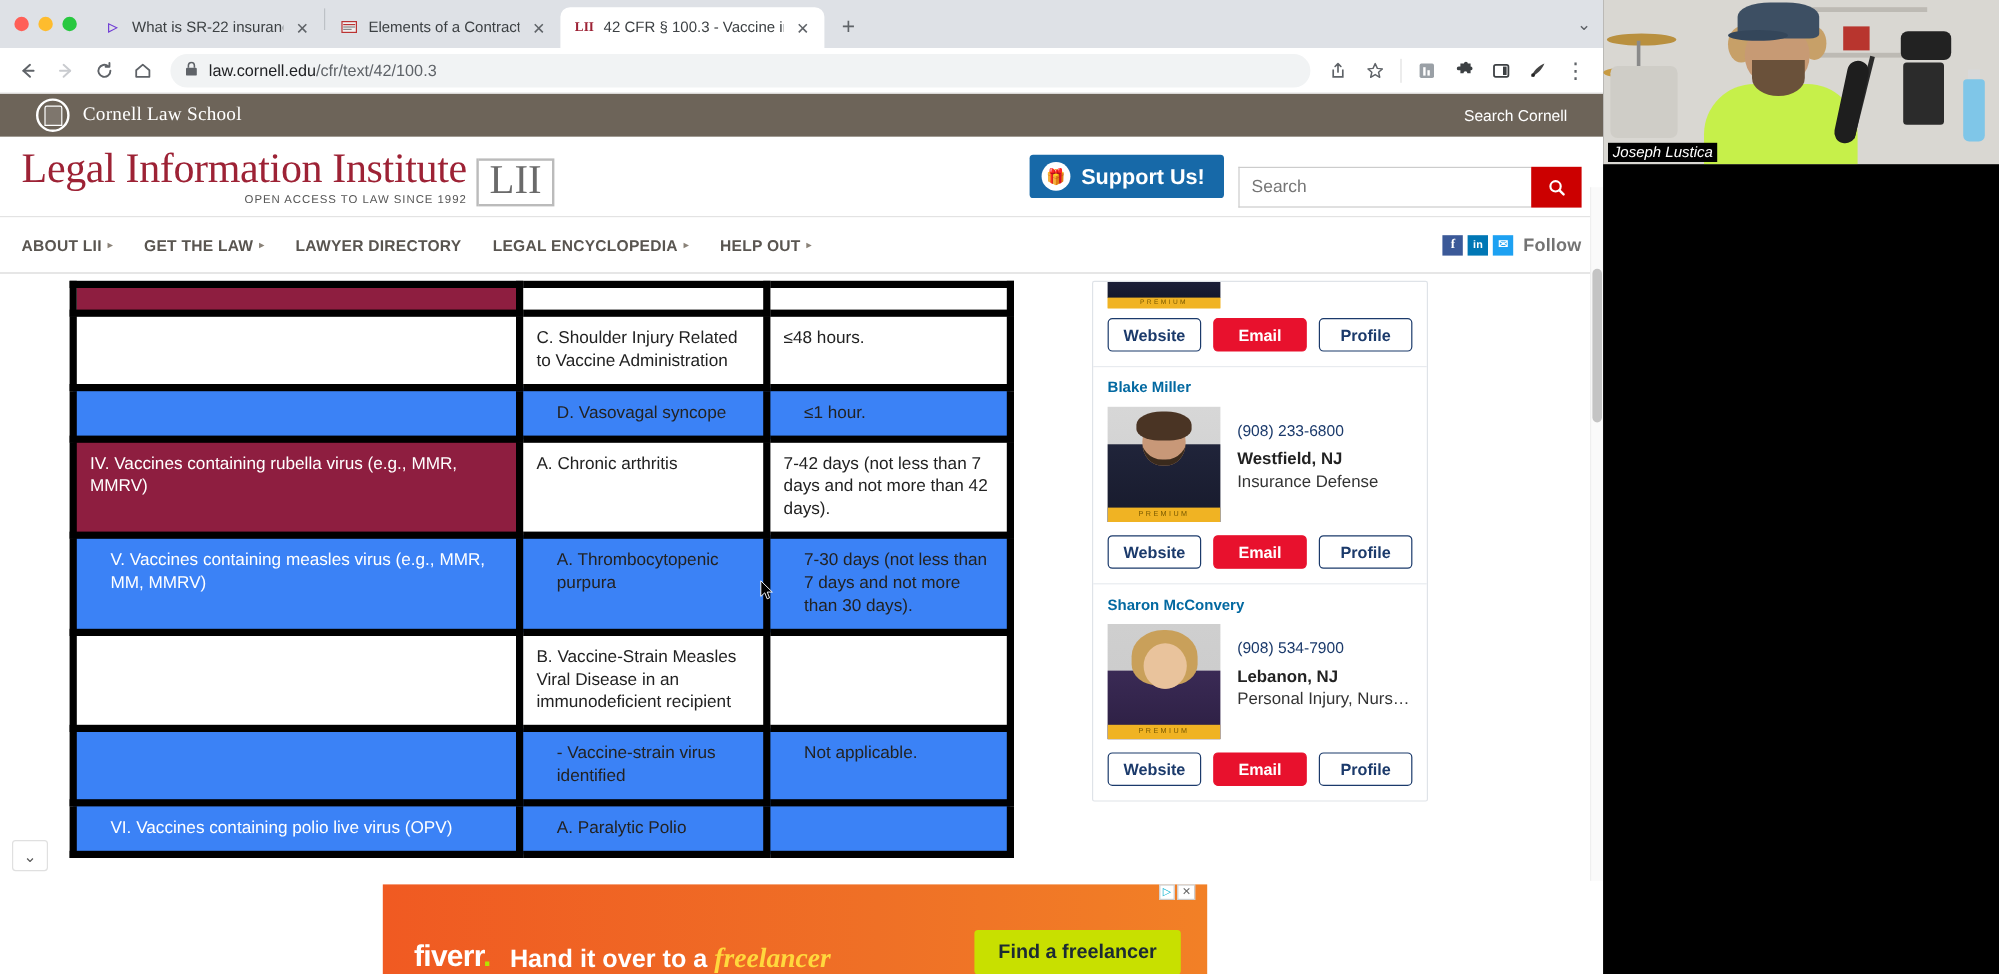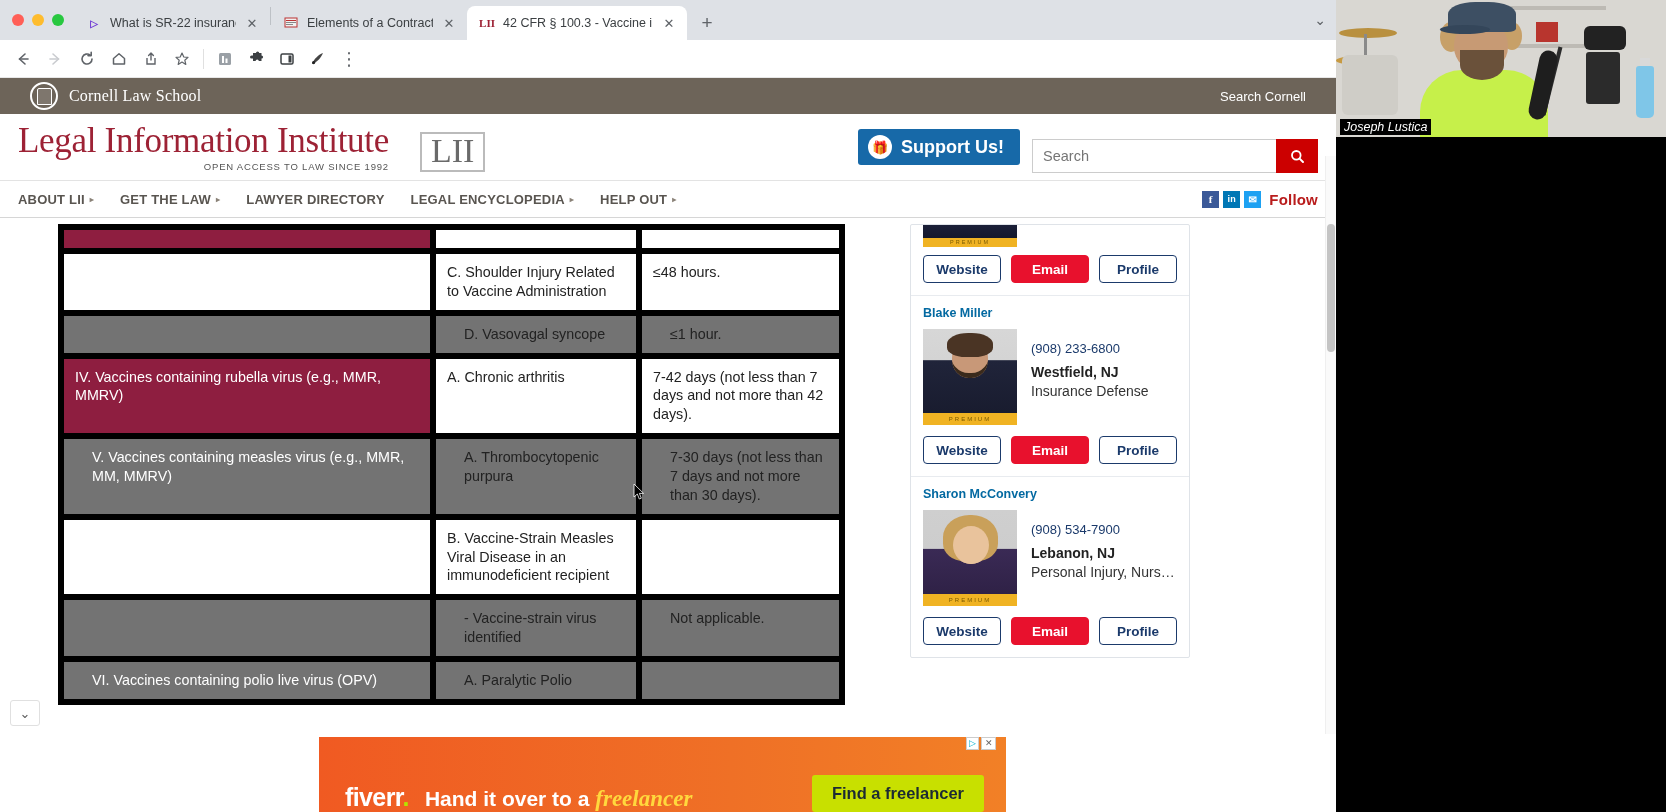--- a/index.html
+++ b/index.html
@@ -64,21 +64,21 @@
   .cornell-seal {
     width: 28px; height: 28px; border-radius: 50%;
     border: 2px solid #fff; display:flex; align-items:center; justify-content:center;
     margin-right: 11px; flex: 0 0 28px;
   }
   .cornell-seal .inner { width: 15px; height: 17px; border: 1px solid #fff; border-radius: 2px 2px 0 0; background: rgba(255,255,255,.12); }
   .cornell-name { font-family: "Liberation Serif", serif; font-size: 16px; letter-spacing: .2px; }
   .search-cornell { margin-left: auto; font-size: 13px; }
 
   .lii-header { height: 66px; background:#fff; display:flex; align-items:center; padding: 0 18px; position: relative; }
-  .lii-wordmark { display: flex; align-items: flex-end; gap: 31px; }
+  .lii-wordmark { display: flex; align-items: flex-end; gap: 8px; }
   .lii-title {
     font-family: "Liberation Serif", serif; font-size: 35px; color: #9d2235;
     line-height: 1; letter-spacing: -.3px;
   }
   .lii-tagline { font-size: 9.5px; color:#555; letter-spacing: .8px; margin-top: 3px; }
   .lii-bracket {
     font-family: "Liberation Serif", serif; font-size: 34px; color: #6a6a6a;
     border-left: 2px solid #bbb; border-right: 2px solid #bbb;
     padding: 2px 9px 4px; line-height: 1;
     position: relative;
@@ -103,47 +103,47 @@
     width: 244px; height: 34px; border: 1px solid #ccc; border-right: none;
     padding: 0 10px; font-size: 14.5px; color:#777; font-family:"Liberation Sans",sans-serif;
     background: #fff; outline: none;
   }
   .search-go {
     width: 42px; height: 34px; background: #cc0000; color: #fff; border:none;
     display:flex; align-items:center; justify-content:center; font-size: 15px;
   }
 
   .lii-nav {
-    height: 38px; border-top: 1px solid #e3e3e3; border-bottom: 1px solid #d6d6d6;
+    height: 48px; border-top: 1px solid #e3e3e3; border-bottom: 1px solid #d6d6d6;
     display: flex; align-items: center; padding: 0 18px; gap: 26px;
     font-size: 13px; font-weight: bold; color: #595550; letter-spacing: .2px;
   }
   .nav-item { display:flex; align-items:center; gap:5px; }
   .nav-caret { font-size: 8px; color:#8a8278; }
   .social { margin-left: auto; display:flex; align-items:center; gap: 4px; }
   .sq { width:17px;height:17px;display:flex;align-items:center;justify-content:center;color:#fff;font-size:11px;font-weight:bold;font-family:"Liberation Serif",serif; }
   .sq.fb { background:#3b5998; }
   .sq.li { background:#0077b5; font-size: 9px; font-family:"Liberation Sans",sans-serif; }
   .sq.tw { background:#1da1f2; font-size: 10px; }
-  .follow { font-size: 15px; font-weight: bold; color:#b91c1c; margin-left: 4px; }
+  .follow { font-size: 15px; font-weight: bold; color:#737373; margin-left: 4px; }
 
   
   .body-area { position: relative; height: 519px; display: flex; padding-top: 6px; overflow: hidden; }
   .main-col { width: 888px; padding-left: 58px; padding-top: 0; }
 
   table.cfr { width: 781px; border-collapse: collapse; table-layout: fixed; font-size: 14.3px; color: #222; }
   table.cfr td { vertical-align: top; padding: 9px 11px; border: 6px solid #000000; line-height: 1.32; }
   .c1 { width: 372px; }
   .c2 { width: 206px; }
   .c3 { width: 203px; }
   td.hdrcell {
     background: #8e1e40; color: #fff; font-weight: normal; border-color: #8e1e40;
     padding: 11px 12px; line-height: 1.5;
   }
-  tr.alt td { background: #737373; padding-left: 28px; }
+  tr.alt td { background: #3b82f6; padding-left: 28px; }
   td.clipped { padding-top: 0; padding-bottom: 0; height: 8px; overflow:hidden; }
 
   .rightcol { width: 448px; padding-left: 12px; position: relative; }
   .lawyer-panel {
     width: 280px; margin-left: 10px; background:#fff;
     border: 1px solid #dfe3e8; border-radius: 2px;
   }
   .lawyer-card { padding: 10px 12px 12px; border-bottom: 1px solid #e8ebef; }
   .lawyer-card:last-child { border-bottom: none; }
   .lawyer-name { font-size: 12.5px; font-weight: bold; color:#0369a1; margin-bottom: 9px; }
@@ -313,20 +313,29 @@
             <path d="M14 9 A5 5 0 1 1 12.2 5.2" fill="none" stroke="#5f6368" stroke-width="1.6" stroke-linecap="round"></path>
             <path d="M13.2 2.4 L13.2 5.6 L10 5.6" fill="none" stroke="#5f6368" stroke-width="1.6" stroke-linecap="round" stroke-linejoin="round"></path>
           </svg>
       </div>
       <div class="tbtn">
         <svg width="18" height="18" viewBox="0 0 18 18">
             <path d="M3.5 8.5 L9 3.8 L14.5 8.5 V14 H3.5 Z" fill="none" stroke="#5f6368" stroke-width="1.5" stroke-linejoin="round"></path>
           </svg>
       </div>
 
+      <div class="omnibox">
+        <span class="lock">
+          <svg width="11" height="13" viewBox="0 0 11 13">
+              <rect x="1" y="5.5" width="9" height="6.5" rx="1" fill="#5f6368"></rect>
+              <path d="M3 5.5 V3.6 A2.5 2.5 0 0 1 8 3.6 V5.5" fill="none" stroke="#5f6368" stroke-width="1.3"></path>
+            </svg>
+        </span>
+        <span><span class="url-host">law.cornell.edu</span><span class="url-path">/cfr/text/42/100.3</span></span>
+      </div>
 
       <div class="toolbar-right">
         <div class="tbtn">
           <svg width="16" height="16" viewBox="0 0 16 16">
               <path d="M4 7 V13 H12 V7" fill="none" stroke="#5f6368" stroke-width="1.4"></path>
               <path d="M8 2 V9 M5.6 4.4 L8 2 L10.4 4.4" fill="none" stroke="#5f6368" stroke-width="1.4" stroke-linecap="round" stroke-linejoin="round"></path>
             </svg>
         </div>
         <div class="tbtn">
           <svg width="16" height="16" viewBox="0 0 16 16">

